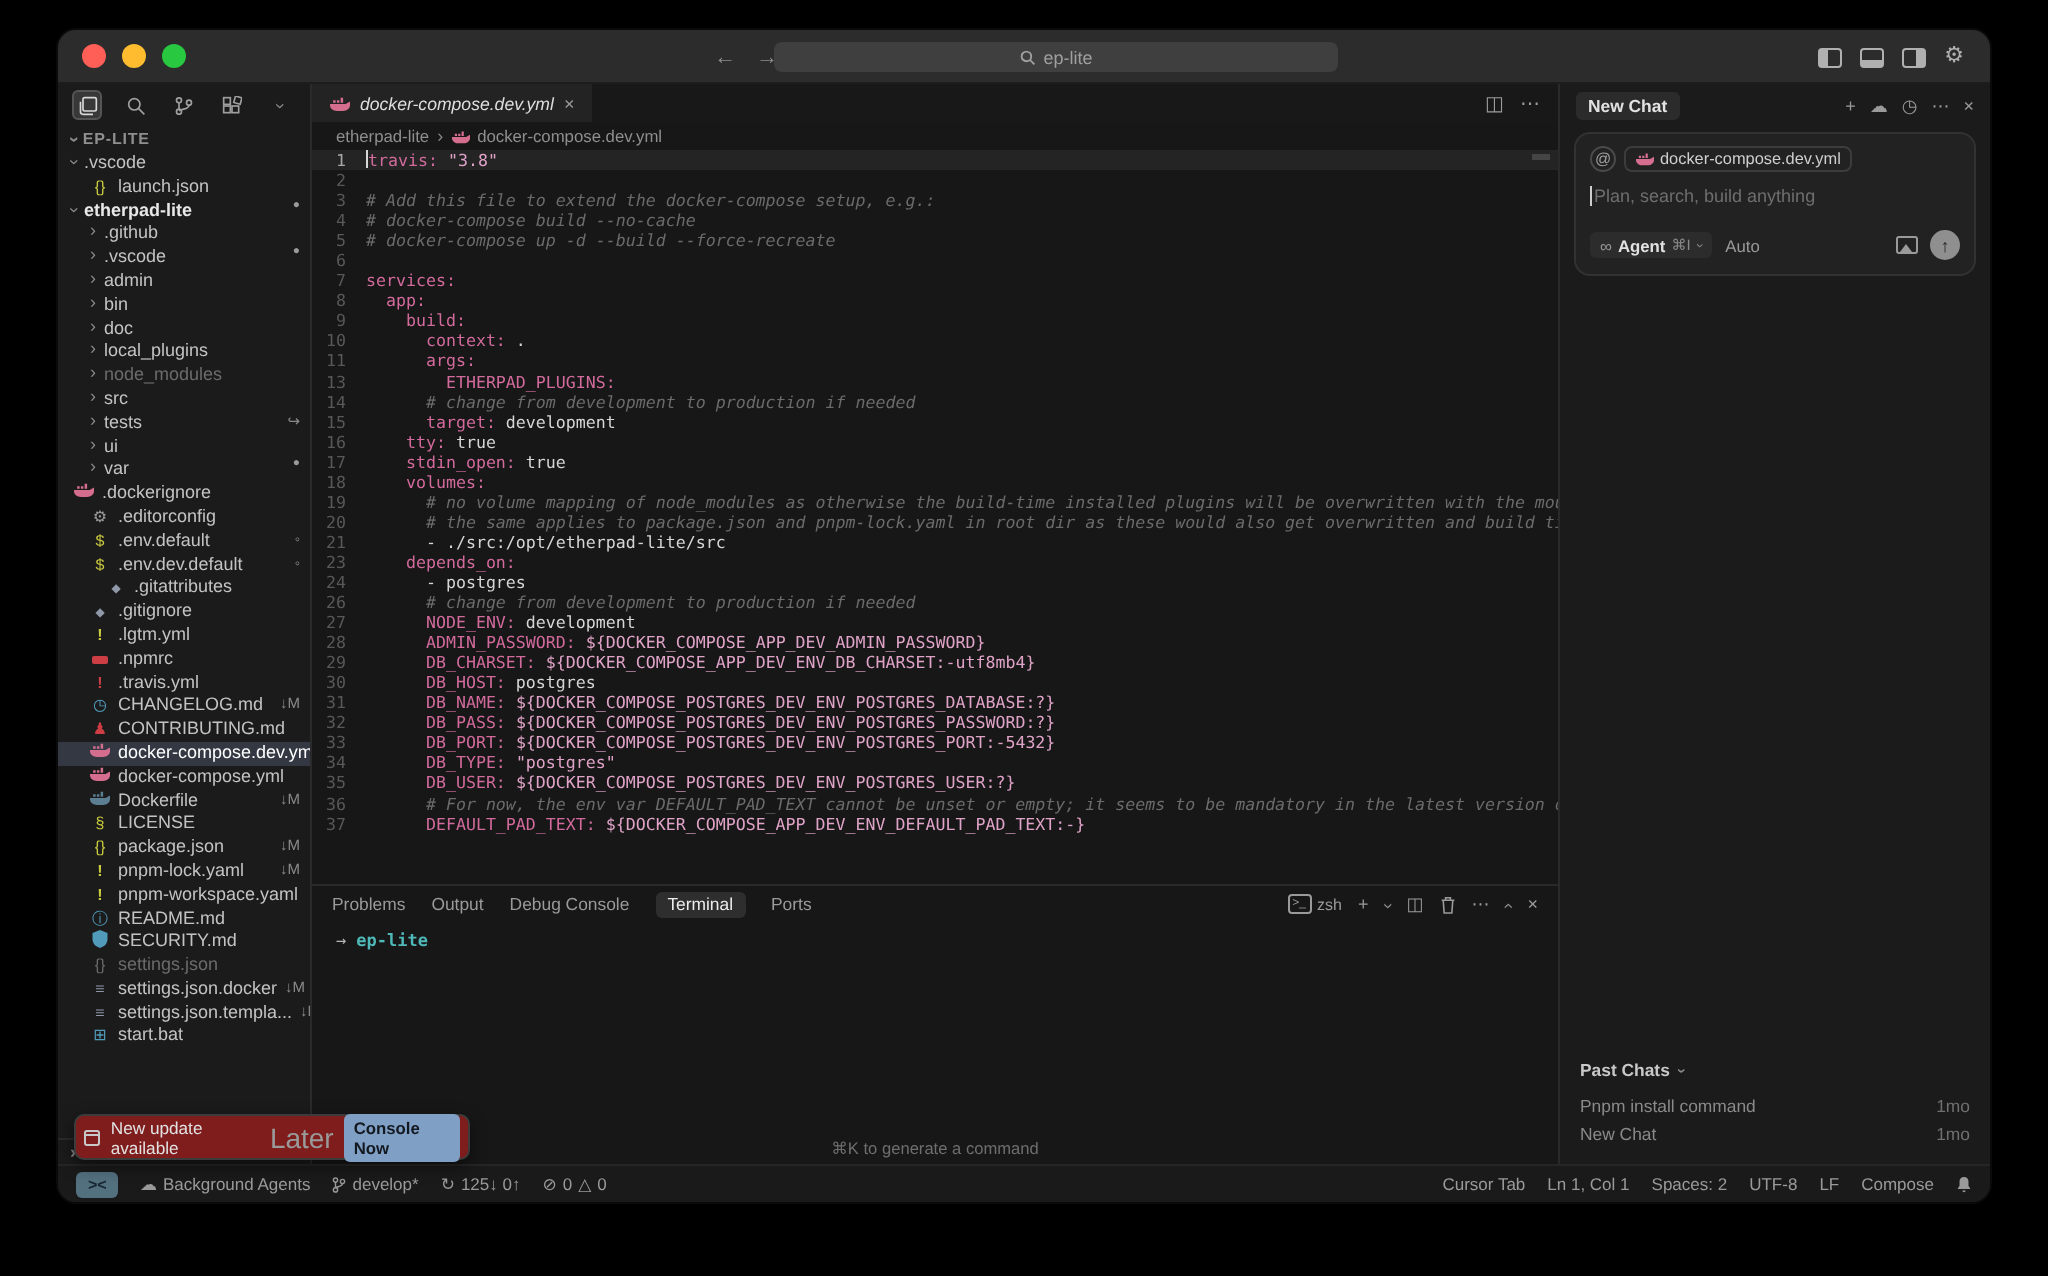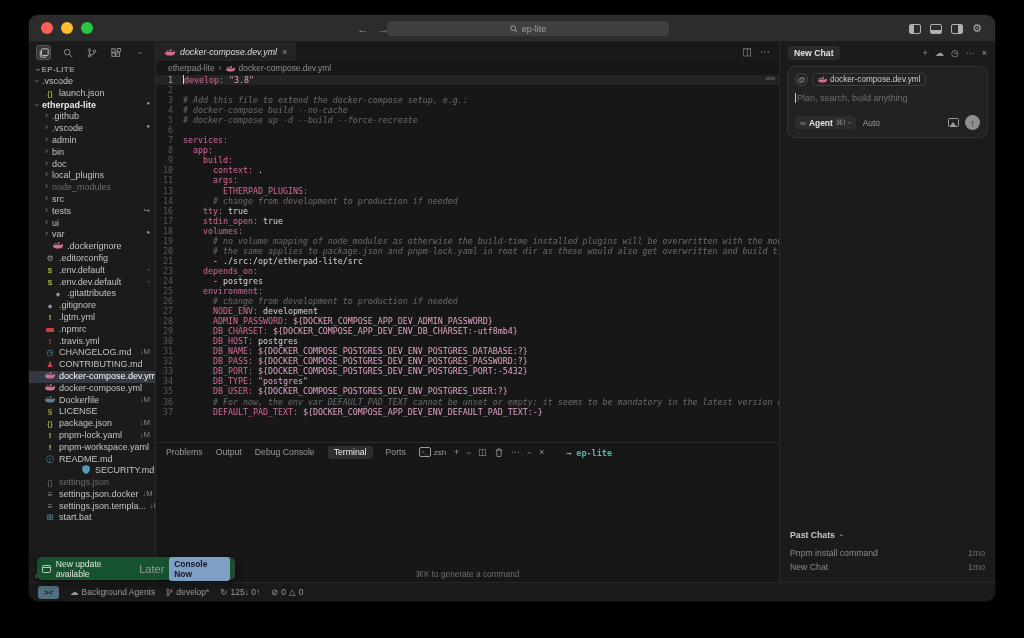--- a/index.html
+++ b/index.html
@@ -49,27 +49,27 @@
   .trow.sel { background:#333842; color:#fff; }
   .trow.dim .tlabel, .trow.dim .fi { color:#6b6b6b !important; }
   .trow.bold .tlabel { color:#e8e8e8; font-weight:700; }
   .fi { width:10px; flex:none; text-align:center; font-size:8px; line-height:1; display:inline-flex;
         align-items:center; justify-content:center; }
   .npmsq { width:8px; height:4px; background:#cc3e44; border-radius:1px; display:inline-block; }
   .tbadge { margin-left:auto; color:#8a8a8a; font-size:7.5px; }
   .tbadge.dotb { font-size:6px; color:#9a9a9a; }
   .sect2 { border-top:1px solid #2a2a2a; height:13px; display:flex; align-items:center; gap:3px;
            padding:0 6px; color:#8a8a8a; font-size:8px; font-weight:700; letter-spacing:.4px; }
-  .toast { position:absolute; left:8px; top:542px; width:198px; height:23px; background:#14532d;
+  .toast { position:absolute; left:8px; top:542px; width:198px; height:23px; background:#7f1d1d;
            border:1px solid #3c3c3c; border-radius:5px; z-index:30; display:flex; align-items:center;
            gap:5px; padding:0 4px; box-shadow:0 3px 8px rgba(0,0,0,.5); }
   .toast-icon { width:9px; height:8px; border:1px solid #c8c8c8; border-radius:1.5px; position:relative; }
   .toast-icon::before { content:""; position:absolute; left:0; right:0; top:1.5px; height:1px; background:#c8c8c8; }
   .toast-text { color:#e2e2e2; font-size:8.6px; }
-  .toast-later { margin-left:auto; color:#9a9a9a; font-size:11px;text-align:center; }
+  .toast-later { margin-left:auto; color:#9a9a9a; font-size:14px;text-align:center; }
   .toast-install { background:#7fa0c4; color:#131821; font-size:8.4px; padding:2px 5px;
                    border-radius:3px; font-weight:600; }
 
   
   .editorcol { flex:1; min-width:0; display:flex; flex-direction:column; background:#171717; }
   .tabbar { height:19px; flex:none; background:#181818; display:flex; align-items:stretch; }
   .tab { background:#232323; display:flex; align-items:center; gap:5px; padding:0 9px;
          font-size:8.8px; color:#dedede; font-style:italic; }
   .tabclose { color:#9a9a9a; font-style:normal; font-size:9px; }
   .edactions { margin-left:auto; display:flex; align-items:center; gap:8px; padding-right:9px;
@@ -83,21 +83,21 @@
   .ln { width:27px; flex:none; text-align:right; padding-right:10px; color:#585858; }
   .cl.cur .ln { color:#a8a8a8; }
   .lc { flex:1; overflow:hidden; color:#d6d6d6; }
   .tk-k{color:#d26a9c;} .tk-s{color:#e0a3c8;} .tk-p{color:#d6d6d6;}
   .tk-c{color:#6b6b6b; font-style:italic;}
   .caret { display:inline-block; width:1px; height:9px; background:#d8d8d8; vertical-align:-1px; }
   .minimap-dash { position:absolute; right:4px; top:2px; width:9px; height:3px; background:#454545; }
 
   
   .terminal { height:140px; flex:none; border-top:1px solid #2a2a2a; background:#171717;
-              position:relative; display:flex; flex-direction:row; }
+              position:relative; display:flex; flex-direction:column; }
   .termtabs { height:18px; flex:none; display:flex; align-items:center; gap:13px;
               padding:0 10px; font-size:8.7px; color:#9a9a9a; }
   .termtab.active { color:#ececec; background:#2e2e2e; border-radius:3px; padding:1.5px 6px; }
   .termicons { margin-left:auto; display:flex; align-items:center; gap:8px; color:#9a9a9a; font-size:9px; }
   .zshbadge { display:flex; align-items:center; gap:3px; font-size:8px;justify-content:flex-end; }
   .zshbox { border:1px solid #9a9a9a; border-radius:2px; font-size:6px; padding:0 1.5px; line-height:8px; }
   .termbody { padding:5px 12px; font-family:"DejaVu Sans Mono", monospace; font-size:8.5px; }
   .prompt-arrow { color:#b9b9b9; }
   .prompt-cwd { color:#4fb8b8; font-weight:700; margin-left:5px; }
   .termhint { position:absolute; bottom:3px; left:0; right:0; text-align:center;
@@ -272,21 +272,21 @@
           </div>
           <div class="trow" style="padding-left: 16px;">
             <span class="chev">›</span>
             <span class="tlabel">ui</span>
           </div>
           <div class="trow" style="padding-left: 16px;">
             <span class="chev">›</span>
             <span class="tlabel">var</span>
             <span class="tbadge dotb">●</span>
           </div>
-          <div class="trow" style="padding-left: 24px;">
+          <div class="trow" style="padding-left: 8px;">
             <span><svg class="fi" width="10" height="8" viewBox="0 0 16 12" style="color:#d56d8f">
                 <path d="M0 6 h12.5 l3.5 -2 v3 c0 2.5 -2.5 4.5 -5.5 4.5 h-5 c-3 0 -5.5 -2 -5.5 -4.5 z M2.5 5 h2 V3 h-2 z M5.5 5 h2 V3 h-2 z M8.5 5 h2 V1 h-2 z" fill="currentColor"></path>
               </svg></span>
             <span class="tlabel">.dockerignore</span>
           </div>
           <div class="trow" style="padding-left: 16px;">
             <span><span class="fi" style="color:#9a9a9a">⚙</span></span>
             <span class="tlabel">.editorconfig</span>
           </div>
           <div class="trow" style="padding-left: 16px;">
@@ -364,21 +364,21 @@
             <span class="tbadge">↓M</span>
           </div>
           <div class="trow" style="padding-left: 16px;">
             <span><span class="fi" style="color:#cbcb41;font-weight:700">!</span></span>
             <span class="tlabel">pnpm-workspace.yaml</span>
           </div>
           <div class="trow" style="padding-left: 16px;">
             <span><span class="fi" style="color:#519aba">ⓘ</span></span>
             <span class="tlabel">README.md</span>
           </div>
-          <div class="trow" style="padding-left: 16px; margin-left: 36px;">
+          <div class="trow" style="padding-left: 16px;">
             <span><svg class="fi" width="7" height="9" viewBox="0 0 10 12" style="color:#519aba">
                 <path d="M5 0 L10 2 V6 C10 9 8 11 5 12 C2 11 0 9 0 6 V2 Z" fill="currentColor"></path>
               </svg></span>
             <span class="tlabel">SECURITY.md</span>
           </div>
           <div class="trow dim" style="padding-left: 16px;">
             <span><span class="fi" style="color:#6b6b6b">{}</span></span>
             <span class="tlabel">settings.json</span>
           </div>
           <div class="trow" style="padding-left: 16px;">
@@ -419,42 +419,42 @@
       <div class="breadcrumb">
         <span>etherpad-lite</span>
         <span class="chev">›</span>
         <svg width="9" height="7" viewBox="0 0 16 12" style="color:#d56d8f">
             <path d="M0 6 h12.5 l3.5 -2 v3 c0 2.5 -2.5 4.5 -5.5 4.5 h-5 c-3 0 -5.5 -2 -5.5 -4.5 z M2.5 5 h2 V3 h-2 z M5.5 5 h2 V3 h-2 z M8.5 5 h2 V1 h-2 z" fill="currentColor"></path>
           </svg>
         <span>docker-compose.dev.yml</span>
       </div>
       <div class="code" id="code">
         <div class="minimap-dash"></div>
-      <div class="cl cur"><span class="ln">1</span><span class="lc"><span class="caret"></span><span class="tk-k">develop:</span><span class="tk-p"> </span><span class="tk-s">"3.8"</span></span></div>
+      <div class="cl cur"><span class="ln">1</span><span class="lc"><span class="caret"></span><span class="tk-k">travis:</span><span class="tk-p"> </span><span class="tk-s">"3.8"</span></span></div>
           <div class="cl"><span class="ln">2</span><span class="lc"></span></div>
           <div class="cl"><span class="ln">3</span><span class="lc"><span class="tk-c"># Add this file to extend the docker-compose setup, e.g.:</span></span></div>
           <div class="cl"><span class="ln">4</span><span class="lc"><span class="tk-c"># docker-compose build --no-cache</span></span></div>
           <div class="cl"><span class="ln">5</span><span class="lc"><span class="tk-c"># docker-compose up -d --build --force-recreate</span></span></div>
           <div class="cl"><span class="ln">6</span><span class="lc"></span></div>
           <div class="cl"><span class="ln">7</span><span class="lc"><span class="tk-k">services:</span></span></div>
           <div class="cl"><span class="ln">8</span><span class="lc"><span class="tk-k">  app:</span></span></div>
           <div class="cl"><span class="ln">9</span><span class="lc"><span class="tk-k">    build:</span></span></div>
           <div class="cl"><span class="ln">10</span><span class="lc"><span class="tk-k">      context:</span><span class="tk-p"> .</span></span></div>
           <div class="cl"><span class="ln">11</span><span class="lc"><span class="tk-k">      args:</span></span></div>
           <div class="cl"><span class="ln">13</span><span class="lc"><span class="tk-k">        ETHERPAD_PLUGINS:</span></span></div>
           <div class="cl"><span class="ln">14</span><span class="lc"><span class="tk-c">      # change from development to production if needed</span></span></div>
+          <div class="cl"><span class="ln">15</span><span class="lc"><span class="tk-k">      target:</span><span class="tk-p"> development</span></span></div>
           <div class="cl"><span class="ln">16</span><span class="lc"><span class="tk-k">    tty:</span><span class="tk-p"> true</span></span></div>
           <div class="cl"><span class="ln">17</span><span class="lc"><span class="tk-k">    stdin_open:</span><span class="tk-p"> true</span></span></div>
           <div class="cl"><span class="ln">18</span><span class="lc"><span class="tk-k">    volumes:</span></span></div>
           <div class="cl"><span class="ln">19</span><span class="lc"><span class="tk-c">      # no volume mapping of node_modules as otherwise the build-time installed plugins will be overwritten with the mount</span></span></div>
           <div class="cl"><span class="ln">20</span><span class="lc"><span class="tk-c">      # the same applies to package.json and pnpm-lock.yaml in root dir as these would also get overwritten and build time installed plugins will not be mapped</span></span></div>
           <div class="cl"><span class="ln">21</span><span class="lc"><span class="tk-p">      - ./src:/opt/etherpad-lite/src</span></span></div>
           <div class="cl"><span class="ln">23</span><span class="lc"><span class="tk-k">    depends_on:</span></span></div>
           <div class="cl"><span class="ln">24</span><span class="lc"><span class="tk-p">      - postgres</span></span></div>
-          <div class="cl"><span class="ln">25</span><span class="lc"><span class="tk-k">    environment:</span></span></div>
           <div class="cl"><span class="ln">26</span><span class="lc"><span class="tk-c">      # change from development to production if needed</span></span></div>
           <div class="cl"><span class="ln">27</span><span class="lc"><span class="tk-k">      NODE_ENV:</span><span class="tk-p"> development</span></span></div>
           <div class="cl"><span class="ln">28</span><span class="lc"><span class="tk-k">      ADMIN_PASSWORD:</span><span class="tk-p"> </span><span class="tk-s">${DOCKER_COMPOSE_APP_DEV_ADMIN_PASSWORD}</span></span></div>
           <div class="cl"><span class="ln">29</span><span class="lc"><span class="tk-k">      DB_CHARSET:</span><span class="tk-p"> </span><span class="tk-s">${DOCKER_COMPOSE_APP_DEV_ENV_DB_CHARSET:-utf8mb4}</span></span></div>
           <div class="cl"><span class="ln">30</span><span class="lc"><span class="tk-k">      DB_HOST:</span><span class="tk-p"> postgres</span></span></div>
           <div class="cl"><span class="ln">31</span><span class="lc"><span class="tk-k">      DB_NAME:</span><span class="tk-p"> </span><span class="tk-s">${DOCKER_COMPOSE_POSTGRES_DEV_ENV_POSTGRES_DATABASE:?}</span></span></div>
           <div class="cl"><span class="ln">32</span><span class="lc"><span class="tk-k">      DB_PASS:</span><span class="tk-p"> </span><span class="tk-s">${DOCKER_COMPOSE_POSTGRES_DEV_ENV_POSTGRES_PASSWORD:?}</span></span></div>
           <div class="cl"><span class="ln">33</span><span class="lc"><span class="tk-k">      DB_PORT:</span><span class="tk-p"> </span><span class="tk-s">${DOCKER_COMPOSE_POSTGRES_DEV_ENV_POSTGRES_PORT:-5432}</span></span></div>
           <div class="cl"><span class="ln">34</span><span class="lc"><span class="tk-k">      DB_TYPE:</span><span class="tk-p"> </span><span class="tk-s">"postgres"</span></span></div>
           <div class="cl"><span class="ln">35</span><span class="lc"><span class="tk-k">      DB_USER:</span><span class="tk-p"> </span><span class="tk-s">${DOCKER_COMPOSE_POSTGRES_DEV_ENV_POSTGRES_USER:?}</span></span></div>
@@ -569,20 +569,31 @@
     <span class="sbitem">
       <span>↻</span>
       <span>125↓ 0↑</span>
     </span>
     <span class="sbitem">
       <span>⊘</span>
       <span>0</span>
       <span>△</span>
       <span>0</span>
     </span>
+    <span class="sbright" id="sbright">
+        <span>Cursor Tab</span>
+        <span>Ln 1, Col 1</span>
+        <span>Spaces: 2</span>
+        <span>UTF-8</span>
+        <span>LF</span>
+        <span>Compose</span>
+      <svg width="8" height="9" viewBox="0 0 10 11">
+          <path d="M5 0.5 C3.2 0.5 2.2 1.8 2.2 3.2 V6 L1 8 h8 L7.8 6 V3.2 C7.8 1.8 6.8 0.5 5 0.5 z M4 9 a1 1 0 0 0 2 0 z" fill="#9a9a9a"></path>
+        </svg>
+    </span>
   </div>
 
   <div class="toast">
     <span class="toast-icon"></span>
     <span class="toast-text">New update available</span>
     <span class="toast-later">Later</span>
     <span class="toast-install">Console Now</span>
   </div>
 
 </div>

